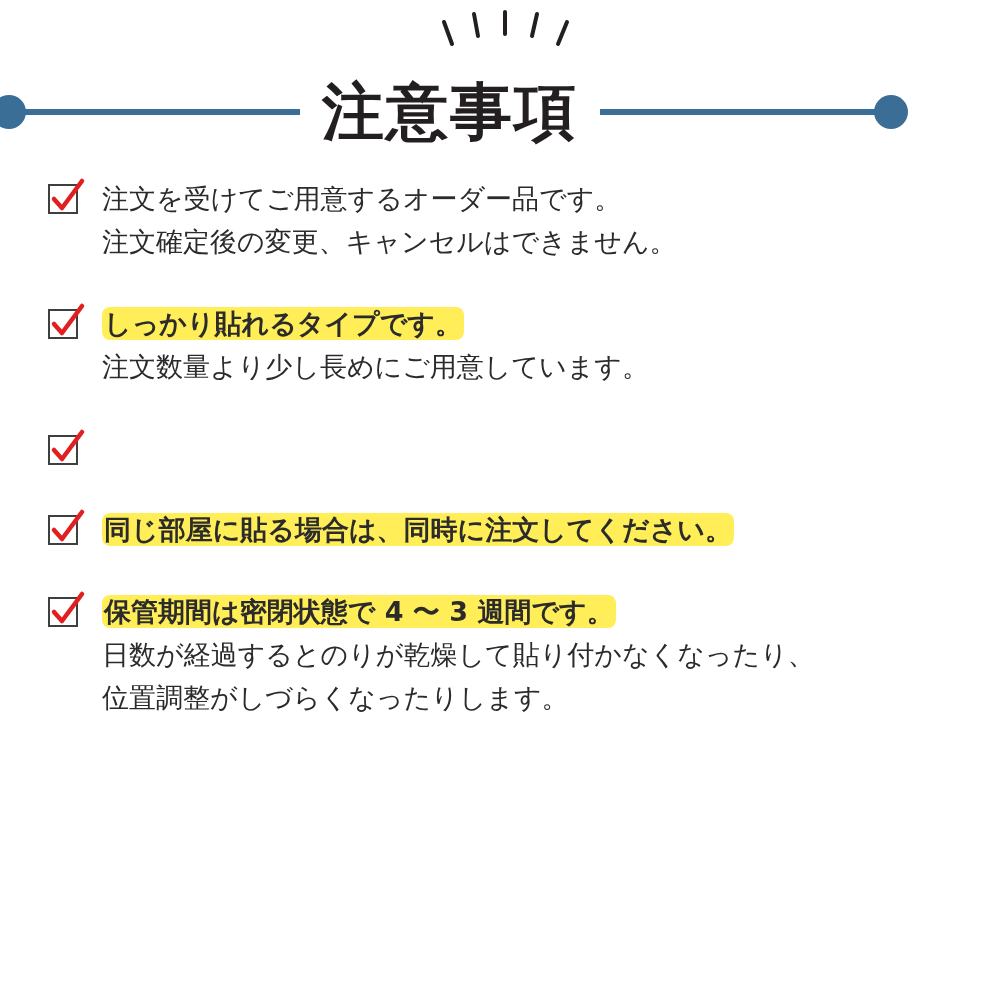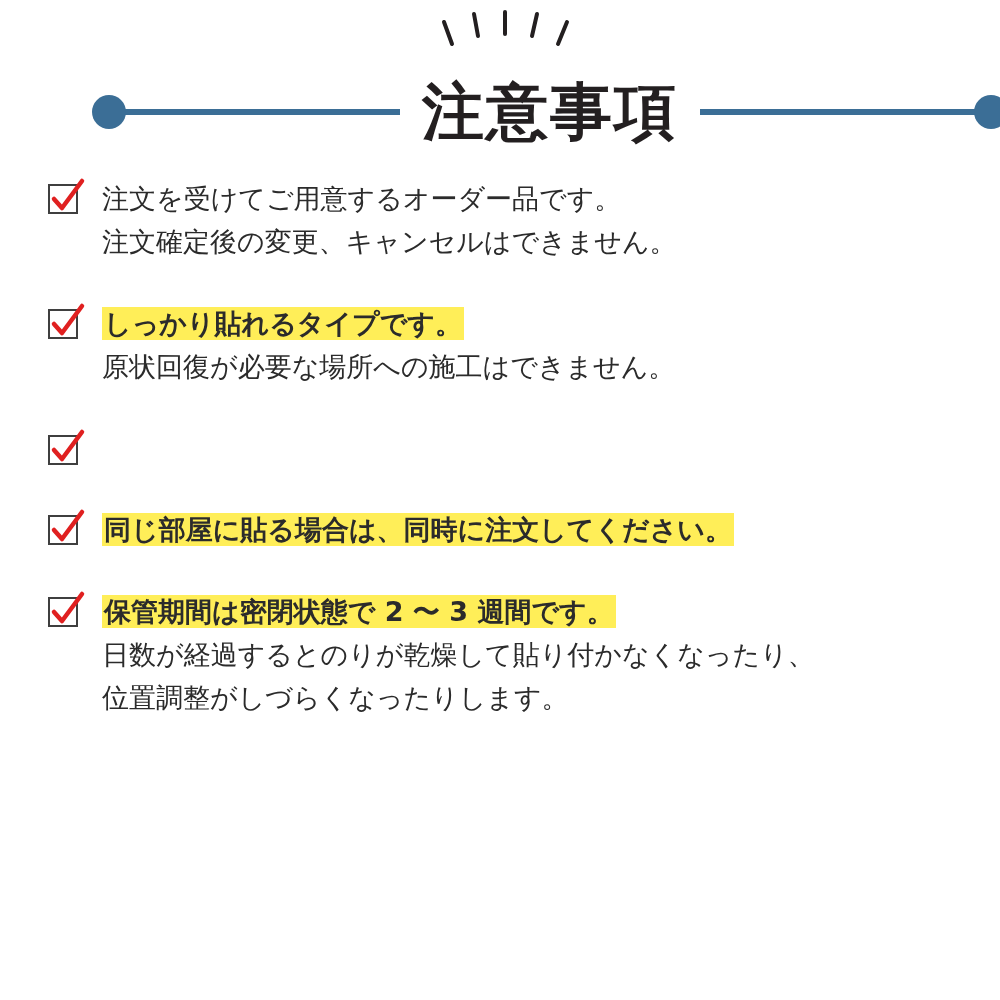--- a/index.html
+++ b/index.html
@@ -37,21 +37,21 @@
   }
 
   .title-row {
     position: absolute;
     left: 0;
     top: 62px;
     width: 1000px;
     height: 100px;
     display: flex;
     align-items: center;
-    justify-content: flex-end;
+    justify-content: flex-start;
   }
 
   .rule {
     position: relative;
     height: 6px;
     background: #3b6e96;
     flex: 0 0 auto;
   }
   .rule.left { width: 300px; }
   .rule.right { width: 300px; }
@@ -127,20 +127,21 @@
     font-family: "DejaVu Sans", sans-serif;
     font-size: 27px;
     line-height: 1.58;
     color: #2b2b2b;
     white-space: nowrap;
   }
   .line .hl {
     background: #ffee58;
     padding: 1px 2px;
     font-weight: bold;
+    border-radius: 8px;
   }
   .line.bold { font-weight: bold; }
 </style>
 </head>
 <body>
 
 <div class="page">
 
   <div class="header">
 
@@ -183,21 +184,21 @@
 
     <div class="note">
       <div class="checkbox">
         <span class="box"></span>
         <svg viewBox="0 0 44 44">
           <polyline points="9,24 17,33 37,6" fill="none" stroke="#e02020" stroke-width="4.5" stroke-linecap="round" stroke-linejoin="round"></polyline>
         </svg>
       </div>
       <div class="lines">
         <div class="line bold"><span class="hl">しっかり貼れるタイプです。</span></div>
-        <div class="line"><span>原状回復が必要な場所への施工はできません。</span></div>
+        <div class="line"><span>注文数量より少し長めにご用意しています。</span></div>
       </div>
     </div>
 
     <div class="note">
       <div class="checkbox">
         <span class="box"></span>
         <svg viewBox="0 0 44 44">
           <polyline points="9,24 17,33 37,6" fill="none" stroke="#e02020" stroke-width="4.5" stroke-linecap="round" stroke-linejoin="round"></polyline>
         </svg>
       </div>
@@ -218,20 +219,20 @@
     </div>
 
     <div class="note">
       <div class="checkbox">
         <span class="box"></span>
         <svg viewBox="0 0 44 44">
           <polyline points="9,24 17,33 37,6" fill="none" stroke="#e02020" stroke-width="4.5" stroke-linecap="round" stroke-linejoin="round"></polyline>
         </svg>
       </div>
       <div class="lines">
-        <div class="line bold"><span class="hl">保管期間は密閉状態で 2 〜 3 週間です。</span></div>
+        <div class="line bold"><span class="hl">保管期間は密閉状態で 4 〜 3 週間です。</span></div>
         <div class="line"><span>日数が経過するとのりが乾燥して貼り付かなくなったり、</span></div>
         <div class="line"><span>位置調整がしづらくなったりします。</span></div>
       </div>
     </div>
 
   </div>
 </div>
 
 </body></html>

